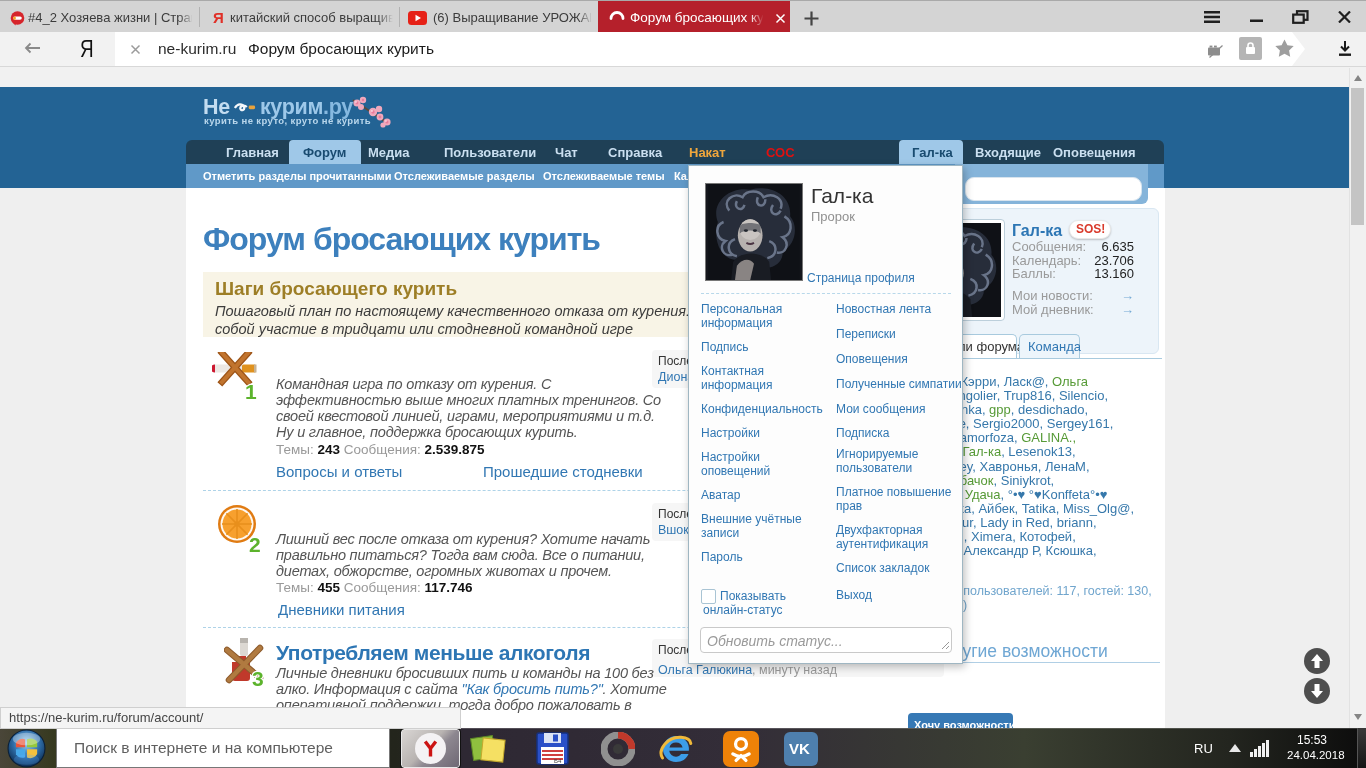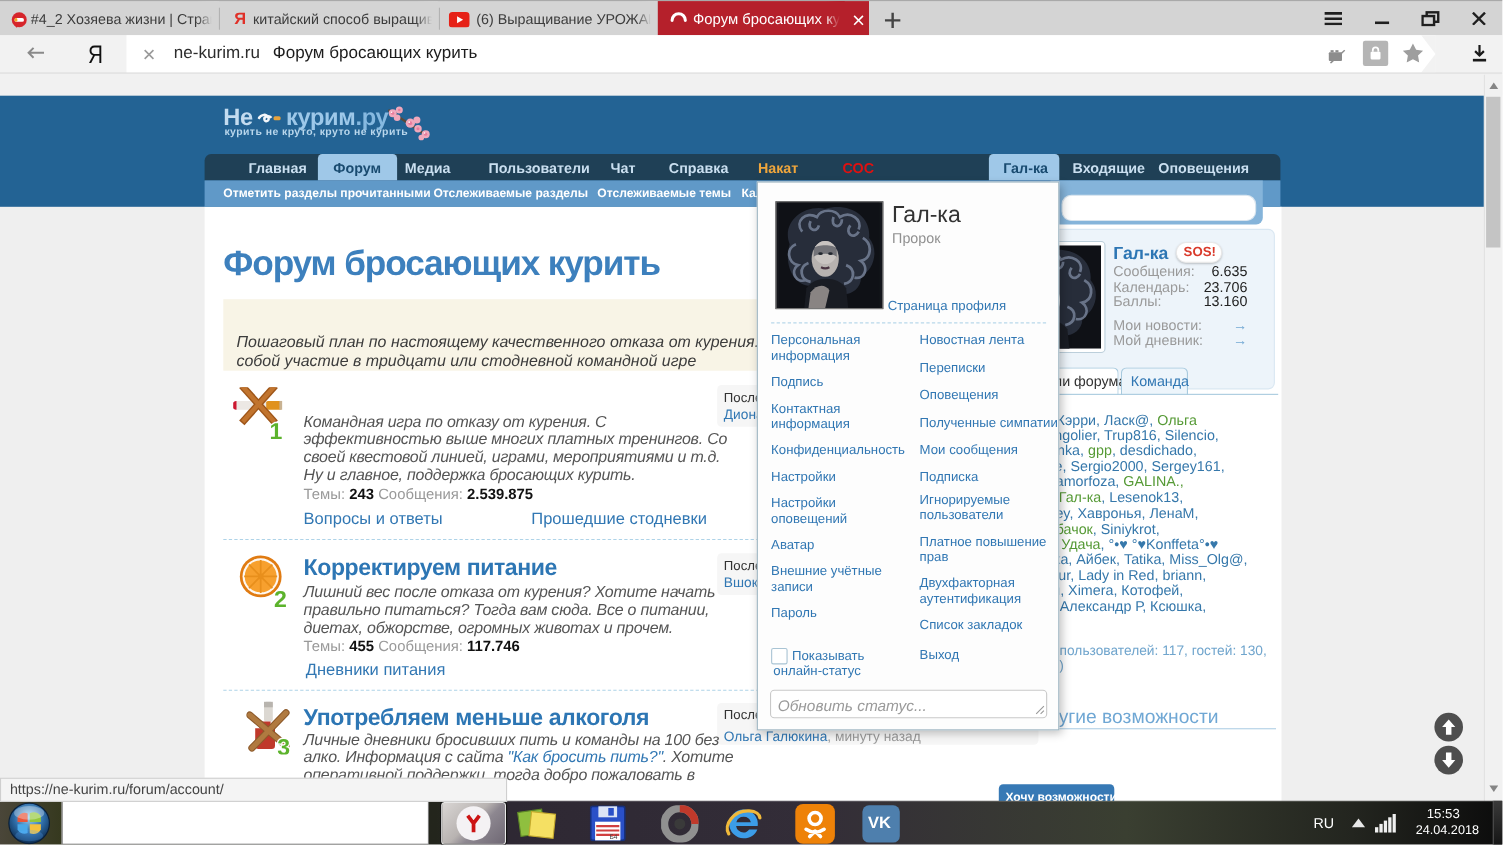--- a/index.html
+++ b/index.html
@@ -174,20 +174,21 @@
           <circle cx="7" cy="6" r=".7"></circle>
           <circle cx="23" cy="15" r=".8"></circle>
           <circle cx="37" cy="25" r=".7"></circle>
         </g>
     </svg>
     <div style="position:absolute;left:204px;top:28px;font-size:9.5px;font-weight:bold;color:#b9d7ec;letter-spacing:.4px;">курить не круто, круто не курить</div>
   </div>
   <div class="abs" id="content">
     <div style="position:absolute;left:17px;top:33px;font-size:32px;font-weight:bold;color:#3d80bd;letter-spacing:-1px;">Форум бросающих курить</div>
     <div style="position:absolute;left:17px;top:84px;width:752px;height:65px;background:#f8f4e6;"></div>
+    <div style="position:absolute;left:29px;top:90px;font-size:19px;font-weight:bold;color:#9d7e26;">Шаги бросающего курить</div>
     <div style="position:absolute;left:29px;top:114px;font-size:14.5px;font-style:italic;color:#3c3c3c;line-height:18px;">Пошаговый план по настоящему качественного отказа от курения. Каждый шаг означает<br>собой участие в тридцати или стодневной командной игре</div>
 
     <div class="lastcell" style="top:162px;"></div>
     <div class="lastlbl" style="top:166px;">Последнее: Стодневка</div>
     <div class="lastusr" style="top:182px;"><a>Диона</a><span>, 5 минут назад</span></div>
     <svg style="position:absolute;left:26px;top:164px;" width="48" height="48" viewBox="0 0 48 48">
       <rect x="1" y="12.5" width="30" height="8" rx="2" fill="#ece8e4"></rect>
       <path d="M3 12.5 a4 4 0 0 0 0 8 z" fill="#cc1830"></path>
       <rect x="30" y="12.5" width="14" height="8" rx="1.5" fill="#e0921e"></rect>
         <rect x="42" y="12.5" width="2.5" height="8" fill="#c8b292"></rect>
@@ -211,21 +212,20 @@
     <svg style="position:absolute;left:30px;top:316px;" width="48" height="50" viewBox="0 0 48 50">
       <circle cx="21" cy="20" r="19" fill="#e07b12"></circle>
         <circle cx="21" cy="20" r="16.5" fill="#fff" opacity=".95"></circle>
         <circle cx="21" cy="20" r="14.5" fill="#f7a02e"></circle>
       <g stroke="#e88f1c" stroke-width="1.6">
           <path d="M21 5 V35 M6 20 H36 M10.4 9.4 L31.6 30.6 M31.6 9.4 L10.4 30.6"></path>
         </g>
       <circle cx="21" cy="20" r="2.6" fill="#e88f1c"></circle>
       <text x="33" y="48" font-size="21" font-weight="bold" fill="#5cb32c" stroke="#fff" stroke-width="2.4" paint-order="stroke" font-family="Liberation Sans">2</text>
     </svg>
-    <div class="sectitle" style="top:317px;">Корректируем питание</div>
     <div class="secdesc" style="top:343px;">Лишний вес после отказа от курения? Хотите начать<br>правильно питаться? Тогда вам сюда. Все о питании,<br>диетах, обжорстве, огромных животах и прочем.</div>
     <div class="secstat" style="top:392px;">Темы: <b>455</b> Сообщения: <b>117.746</b></div>
     <div class="seclink" style="left:92px;top:413px;">Дневники питания</div>
     <div class="dashsep" style="top:439px;"></div>
 
     <div class="lastcell" style="top:451px;"></div>
     <div class="lastlbl" style="top:455px;">Последнее: Дневник</div>
     <div class="lastusr" style="top:475px;"><a>Ольга Галюкина</a><span>, минуту назад</span></div>
     <svg style="position:absolute;left:38px;top:448px;" width="42" height="50" viewBox="0 0 42 50">
       <rect x="16" y="2" width="8" height="18" rx="2" fill="#dcd8d2"></rect>
@@ -420,20 +420,21 @@
       <g>
         <path d="M8.5 13 C11 9.5 14.5 8.5 17.2 10 L17.2 17.3 L8.5 17.3 Z" fill="#e8553a"></path>
         <path d="M19 9.8 C22.5 8 26.5 9 28.6 12.2 L28.6 17.3 L19 17.3 Z" fill="#94c83d"></path>
         <path d="M8.5 19.2 L17.2 19.2 L17.2 26.8 C14 28.2 10.5 27 8.5 24 Z" fill="#47a8e8"></path>
         <path d="M19 19.2 L28.6 19.2 L28.6 23.8 C26.5 27.5 22.5 28.6 19 27 Z" fill="#f5c13d"></path>
       </g>
       <ellipse cx="18.5" cy="9.5" rx="13" ry="6" fill="rgba(255,255,255,.32)"></ellipse>
       <ellipse cx="18.5" cy="29" rx="12" ry="5" fill="rgba(90,170,255,.25)"></ellipse>
     </svg>
     <div style="position:absolute;left:56px;top:0px;width:334px;height:40px;background:#fff;border:1px solid #777;box-sizing:border-box;"></div>
+    <div style="position:absolute;left:74px;top:11px;font-size:15.5px;color:#5f5f5f;">Поиск в интернете и на компьютере</div>
 
     <div style="position:absolute;left:401px;top:1px;width:59px;height:39px;background:linear-gradient(135deg,#d9d6d4 0%,#b8b3b1 45%,#8d8790 60%,#6f6874 100%);border:1px solid #e8e8e8;outline:1px solid #111;box-sizing:border-box;border-radius:3px;"></div>
     <div style="position:absolute;left:415px;top:5px;width:31px;height:31px;border-radius:50%;background:#f4f2f4;"></div>
     <svg style="position:absolute;left:415px;top:5px;" width="31" height="31" viewBox="0 0 31 31">
         <path d="M10.2 8.5 L15.5 15.5 L20.8 8.5 M15.5 15 V23.5" fill="none" stroke="#cc1414" stroke-width="3.4"></path>
       </svg>
 
     <svg style="position:absolute;left:470px;top:5px;" width="36" height="32" viewBox="0 0 36 32">
       <rect x="2" y="4" width="22" height="22" fill="#8fbf3f" transform="rotate(-8 13 15)" stroke="#5d8726" stroke-width="1"></rect>
       <rect x="12" y="6" width="22" height="22" fill="#f5e063" transform="rotate(6 23 17)" stroke="#c4a92c" stroke-width="1"></rect>

